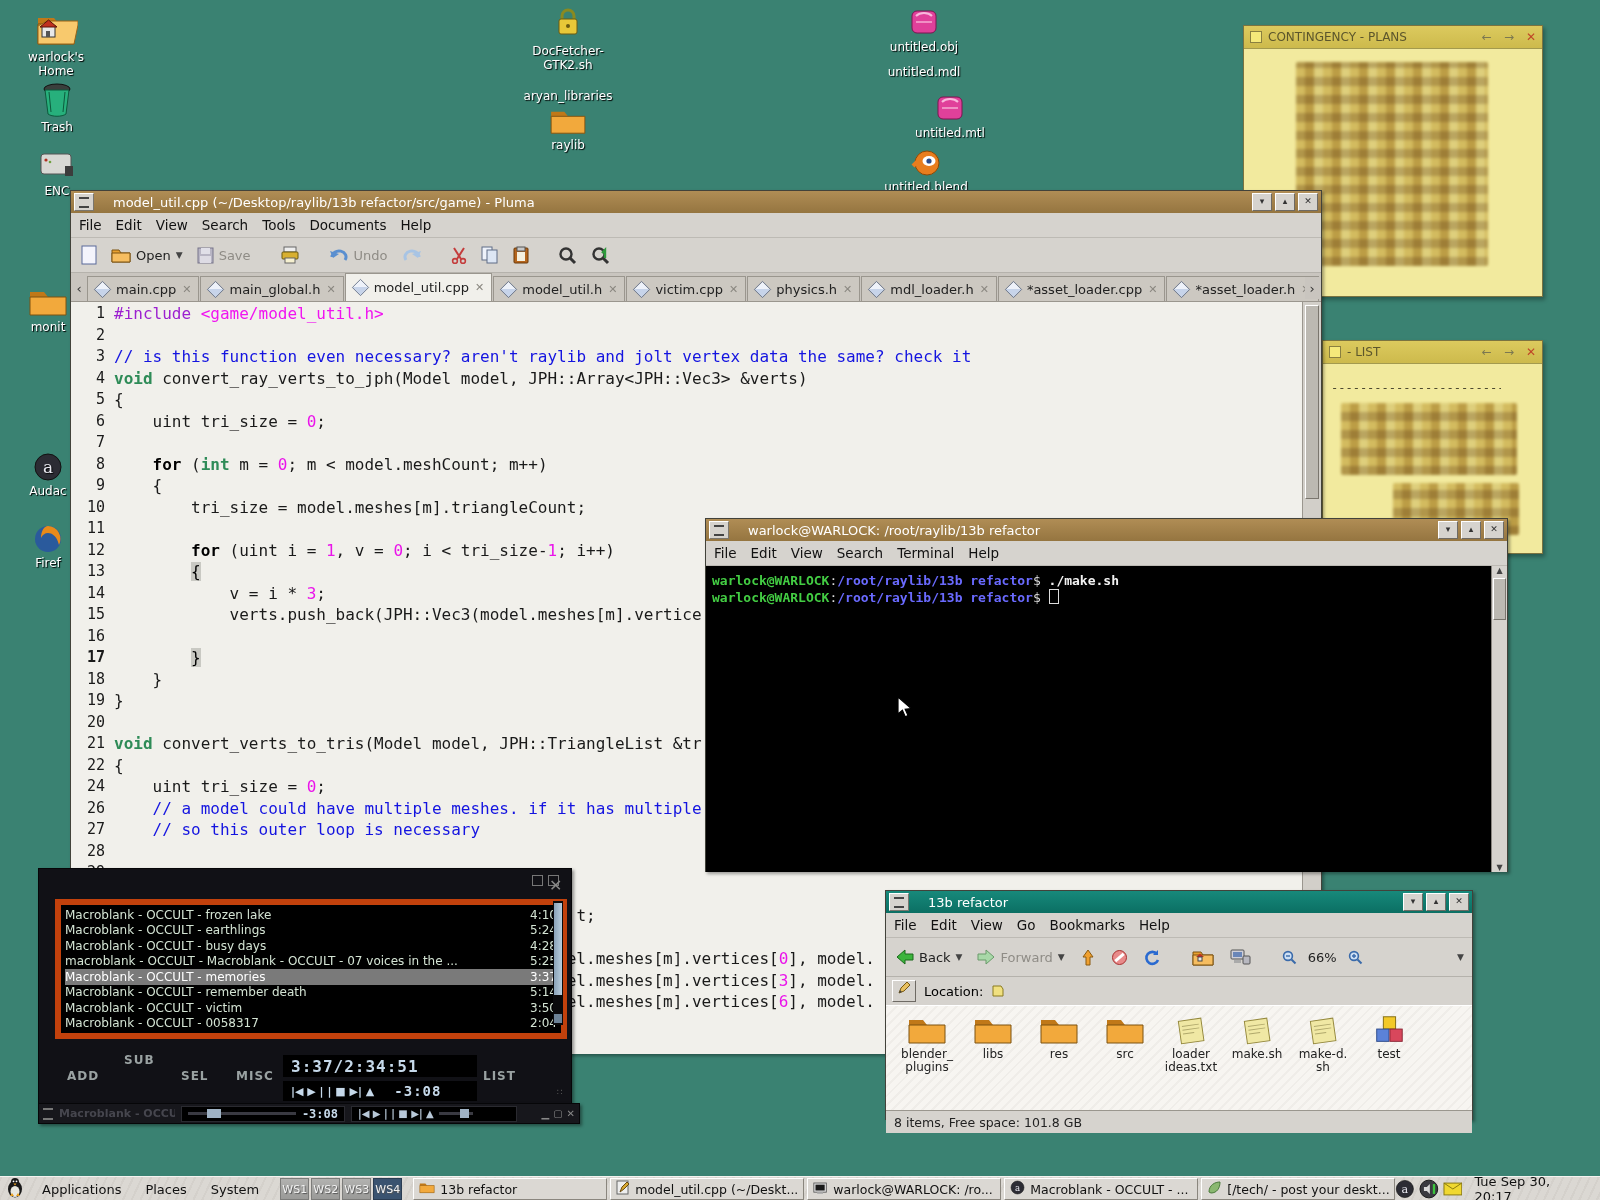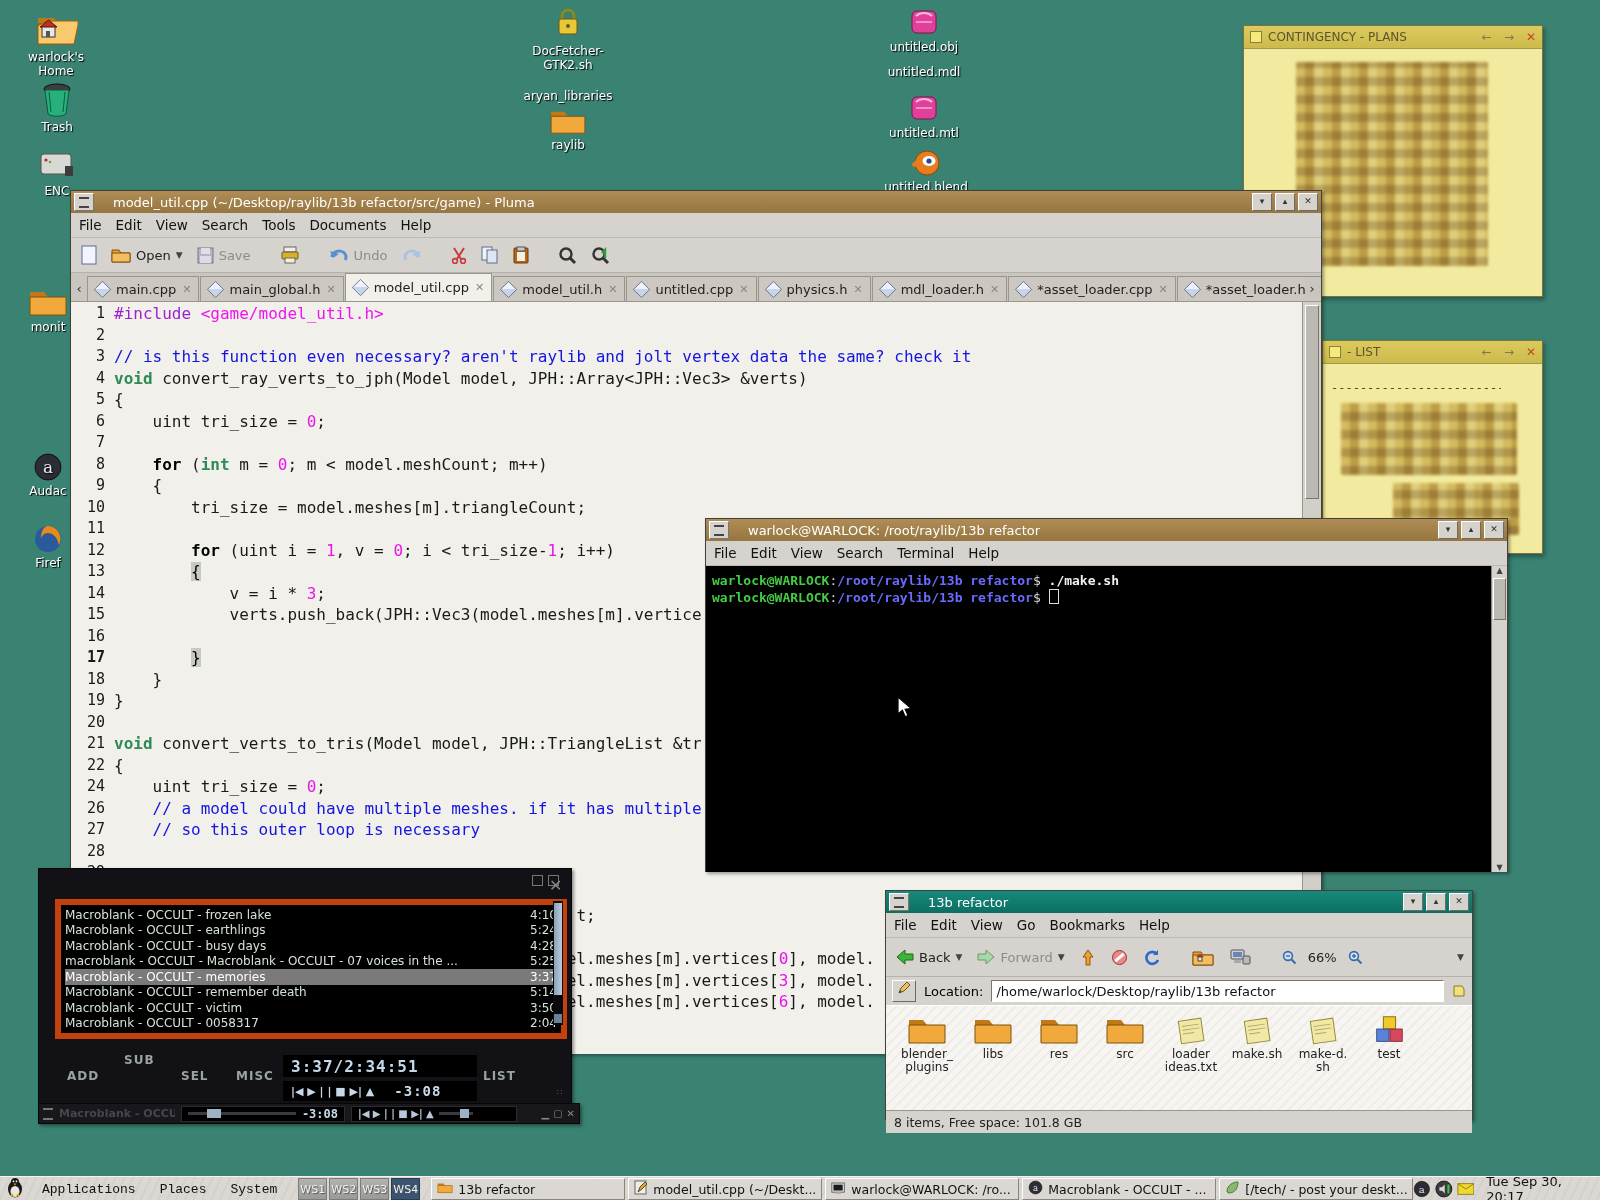--- a/index.html
+++ b/index.html
@@ -106,21 +106,21 @@
   #sseek .hndl{position:absolute;left:18%;top:-3px;width:14px;height:9px;background:#9fb2c4;}
   #sseek .rem{color:#c6d9ea;font-family:"DejaVu Sans Mono",monospace;font-size:12px;font-weight:bold;}
   #strans{width:152px;color:#b8c8d8;font-size:10px;font-weight:bold;gap:5px;}
   #strans .vol{width:34px;height:3px;background:#3a3a42;position:relative;}
   #strans .vol i{position:absolute;right:4px;top:-3px;width:9px;height:9px;background:#9fb2c4;}
   #shade .btns{margin-left:auto;display:flex;gap:4px;color:#888;font-size:10px;}
   
   #taskbar{position:absolute;left:0;top:1176px;width:1600px;height:24px;background:#dbd8d3;border-top:1px solid #f4f3f0;
     background-image:repeating-linear-gradient(115deg,rgba(120,110,100,.07) 0 2px,transparent 2px 8px);
     display:flex;align-items:center;font-size:13px;color:#111;}
-  .tmenu{padding:0 12px;font-family:Liberation Mono, monospace;}
+  .tmenu{padding:0 12px;}
   .ws{width:27px;height:20px;margin:0 1px;display:flex;align-items:center;justify-content:center;font-size:11px;color:#f2f2f2;background:linear-gradient(#b2b2b0,#9a9a98);border:1px solid #7c7c7a;text-shadow:1px 1px 1px #555;}
   .ws.active{background:#3a5370;border-color:#2a3c52;}
   #twins{display:flex;gap:3px;margin-left:10px;flex:0 0 auto;}
   .twin{width:182px;height:20px;display:flex;align-items:center;gap:5px;padding:0 5px;background:#dbd8d3;border:1px solid;border-color:#fff #8a867e #8a867e #fff;font-size:12.5px;white-space:nowrap;overflow:hidden;}
   #tray{margin-left:auto;display:flex;align-items:center;gap:4px;padding-right:10px;}
   #clock{font-size:13px;padding-left:8px;}
   
   #cursor{position:absolute;left:897px;top:696px;}
 </style>
 </head>
@@ -229,21 +229,21 @@
           <path d="M9 14h16" stroke="#f090c4" stroke-width="2"></path>
         </svg>
       </div>
     <div>untitled.obj</div>
   </div>
 
   <div class="dicon" style="left:878px;top:66px;">
     <div>untitled.mdl</div>
   </div>
 
-  <div class="dicon" style="left:878px;top:94px;">
+  <div class="dicon" style="left:904px;top:94px;">
     <div class="ic">
         <svg width="34" height="30" viewBox="0 0 34 30">
           <rect x="5" y="3" width="24" height="22" rx="5" fill="#e0409a" stroke="#7a1450"></rect>
           <path d="M9 8c4-4 12-4 16 0" stroke="#f8b8dc" fill="none" stroke-width="2"></path>
           <path d="M9 14h16" stroke="#f090c4" stroke-width="2"></path>
         </svg>
       </div>
     <div>untitled.mtl</div>
   </div>
 
@@ -404,21 +404,21 @@
             <span>model_util.cpp</span>
             <span class="x">✕</span>
           </div>
           <div class="tab">
             <span class="fico"></span>
             <span>model_util.h</span>
             <span class="x">✕</span>
           </div>
           <div class="tab">
             <span class="fico"></span>
-            <span>untitled.cpp</span>
+            <span>victim.cpp</span>
             <span class="x">✕</span>
           </div>
           <div class="tab">
             <span class="fico"></span>
             <span>physics.h</span>
             <span class="x">✕</span>
           </div>
           <div class="tab">
             <span class="fico"></span>
             <span>mdl_loader.h</span>
@@ -673,21 +673,20 @@
           </svg>
         </span>
       <span class="chev" style="position:absolute;right:8px;">▼</span>
     </div>
     <div id="locrow">
       <span class="wbtn" style="width:22px;height:20px;"><svg width="14" height="14" viewBox="0 0 14 14">
             <path d="M2 12l2-5 6-6 3 3-6 6z" fill="#e8c060" stroke="#7a5a10"></path>
             <path d="M2 12l3-1-2-2z" fill="#444"></path>
           </svg></span>
       <span>Location:</span>
-      <input id="locinput" readonly="" value="/home/warlock/Desktop/raylib/13b refactor" style="">
       <svg width="14" height="14" viewBox="0 0 14 14">
           <path d="M2 2h8l2 3v7H2z" fill="#f0e080" stroke="#8a7a20"></path>
         </svg>
     </div>
     <div id="filesarea">
         <div class="fitem"><div class="fic"><svg width="40" height="32" viewBox="0 0 40 32">
               <path d="M2 6h14l4 5h18v18H2z" fill="#c07818"></path>
               <path d="M2 11h36v18H2z" fill="#f2a93c" stroke="#7d5211"></path>
             </svg></div><div>blender_
 plugins</div></div>

